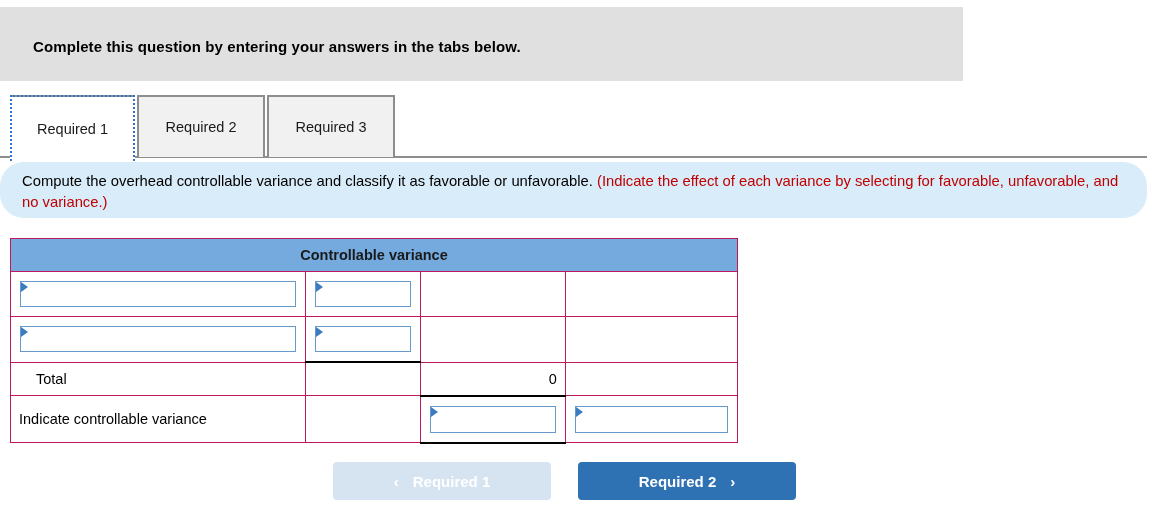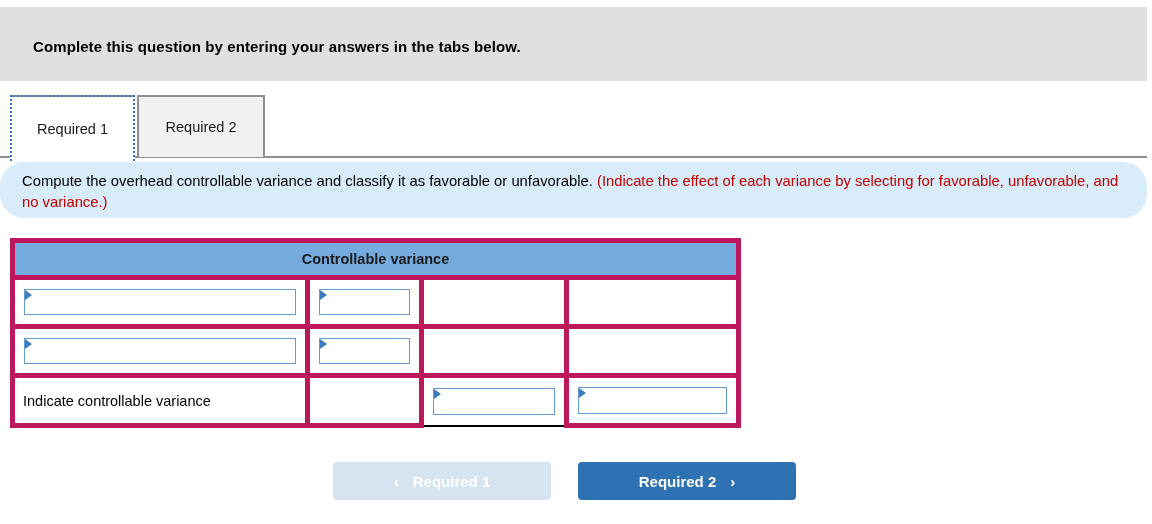--- a/index.html
+++ b/index.html
@@ -15,21 +15,21 @@
     color: #000000;
     overflow: hidden;
     position: relative;
   }
 
   
   .banner {
     position: absolute;
     left: 0;
     top: 7px;
-    width: 1147px;
+    width: 963px;
     height: 74px;
     background: #e0e0e0;
     box-sizing: border-box;
   }
   .banner-text {
     position: absolute;
     left: 33px;
     top: 31px;
     font-size: 15px;
     font-weight: bold;
@@ -111,21 +111,21 @@
   .ans-table {
     position: absolute;
     left: 10px;
     top: 238px;
     width: 728px;
     border-collapse: collapse;
     table-layout: fixed;
     font-size: 14.5px;
   }
   .ans-table td, .ans-table th {
-    border: 5px solid #be185d;
+    border: 1px solid #be185d;
     padding: 8px;
     height: 30px;
     box-sizing: border-box;
     vertical-align: middle;
   }
   .ans-table th.head {
     background: #74aade;
     color: #1a1a1a;
     font-weight: bold;
     font-size: 14.5px;
@@ -219,20 +219,23 @@
 </div>
 
 <div class="tabstrip">
   <div class="tab-rule"></div>
   <div class="tab tab-1 active">
     <span>Required 1</span>
   </div>
   <div class="tab tab-2">
     <span>Required 2</span>
   </div>
+  <div class="tab tab-3">
+    <span>Required 3</span>
+  </div>
 </div>
 
 <div class="instruction">
   <span>Compute the overhead controllable variance and classify it as favorable or unfavorable. </span><span class="hl-red">(Indicate the effect of each variance by selecting for favorable, unfavorable, and no variance.)</span>
 </div>
 
 <table class="ans-table">
   <colgroup>
     <col class="c-label">
       <col class="c-mid">
@@ -261,20 +264,26 @@
     <td>
           <span class="field"></span>
         </td>
     <td class="thick-bottom">
           <span class="field"></span>
         </td>
     <td></td>
     <td></td>
   </tr>
 
+  <tr>
+    <td class="lbl indent">Total</td>
+    <td></td>
+    <td class="numval thick-bottom">0</td>
+    <td></td>
+  </tr>
 
   <tr>
     <td class="lbl">Indicate controllable variance</td>
     <td></td>
     <td class="thick-bottom">
           <span class="field tall"></span>
         </td>
     <td>
           <span class="field tall"></span>
         </td>

